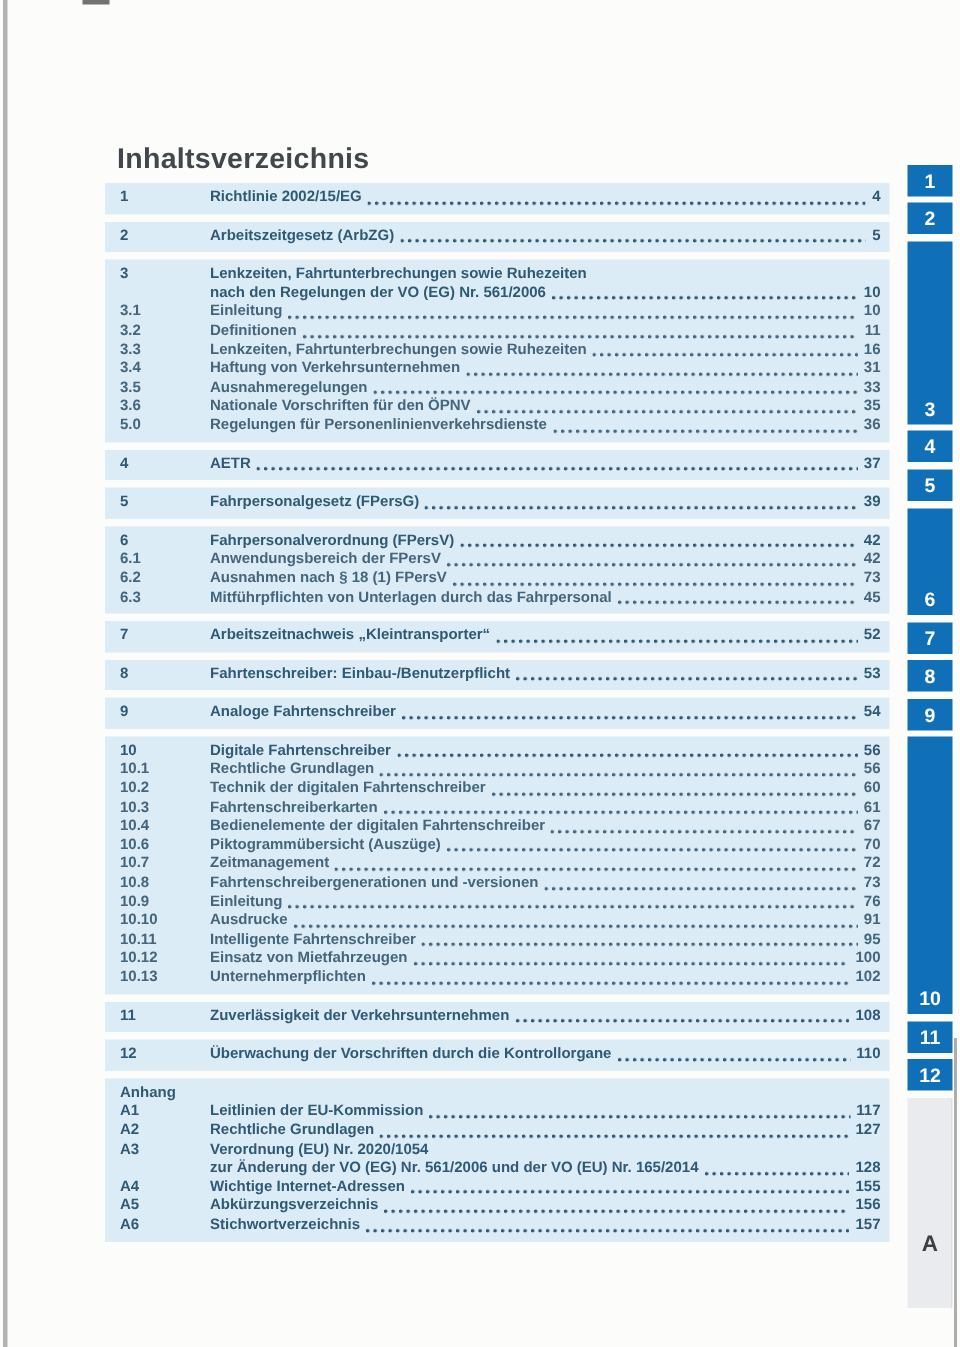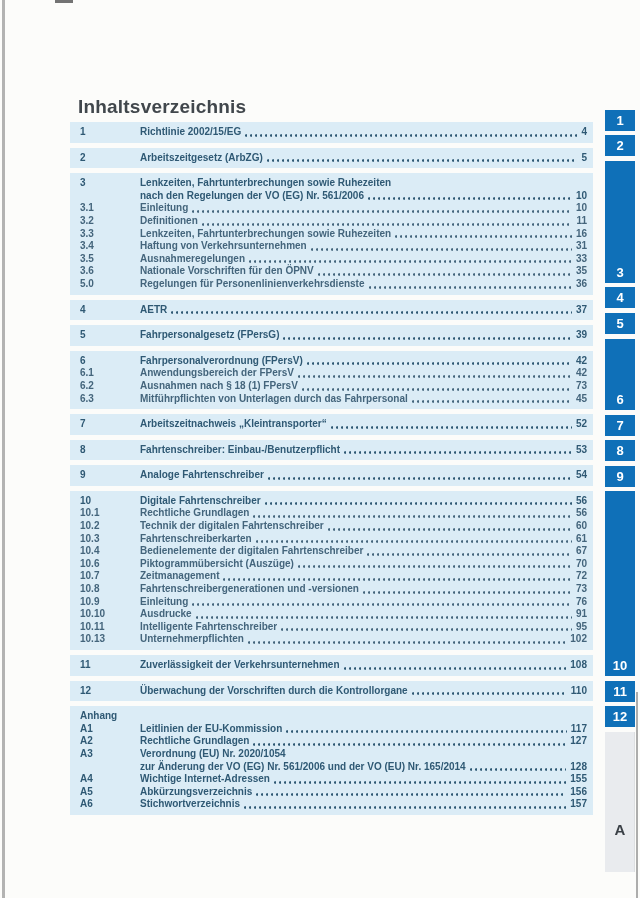--- a/index.html
+++ b/index.html
@@ -254,20 +254,26 @@
           <span class="num">10.10</span>
           <span class="rtitle">Ausdrucke</span>
           <span class="leader"></span>
           <span class="pagenum">91</span>
         </div>
         <div class="row">
           <span class="num">10.11</span>
           <span class="rtitle">Intelligente Fahrtenschreiber</span>
           <span class="leader"></span>
           <span class="pagenum">95</span>
+        </div>
+        <div class="row">
+          <span class="num">10.12</span>
+          <span class="rtitle">Einsatz von Mietfahrzeugen</span>
+          <span class="leader"></span>
+          <span class="pagenum">100</span>
         </div>
         <div class="row">
           <span class="num">10.13</span>
           <span class="rtitle">Unternehmerpflichten</span>
           <span class="leader"></span>
           <span class="pagenum">102</span>
         </div>
       </div>
       <div class="section">
         <div class="row bold">

